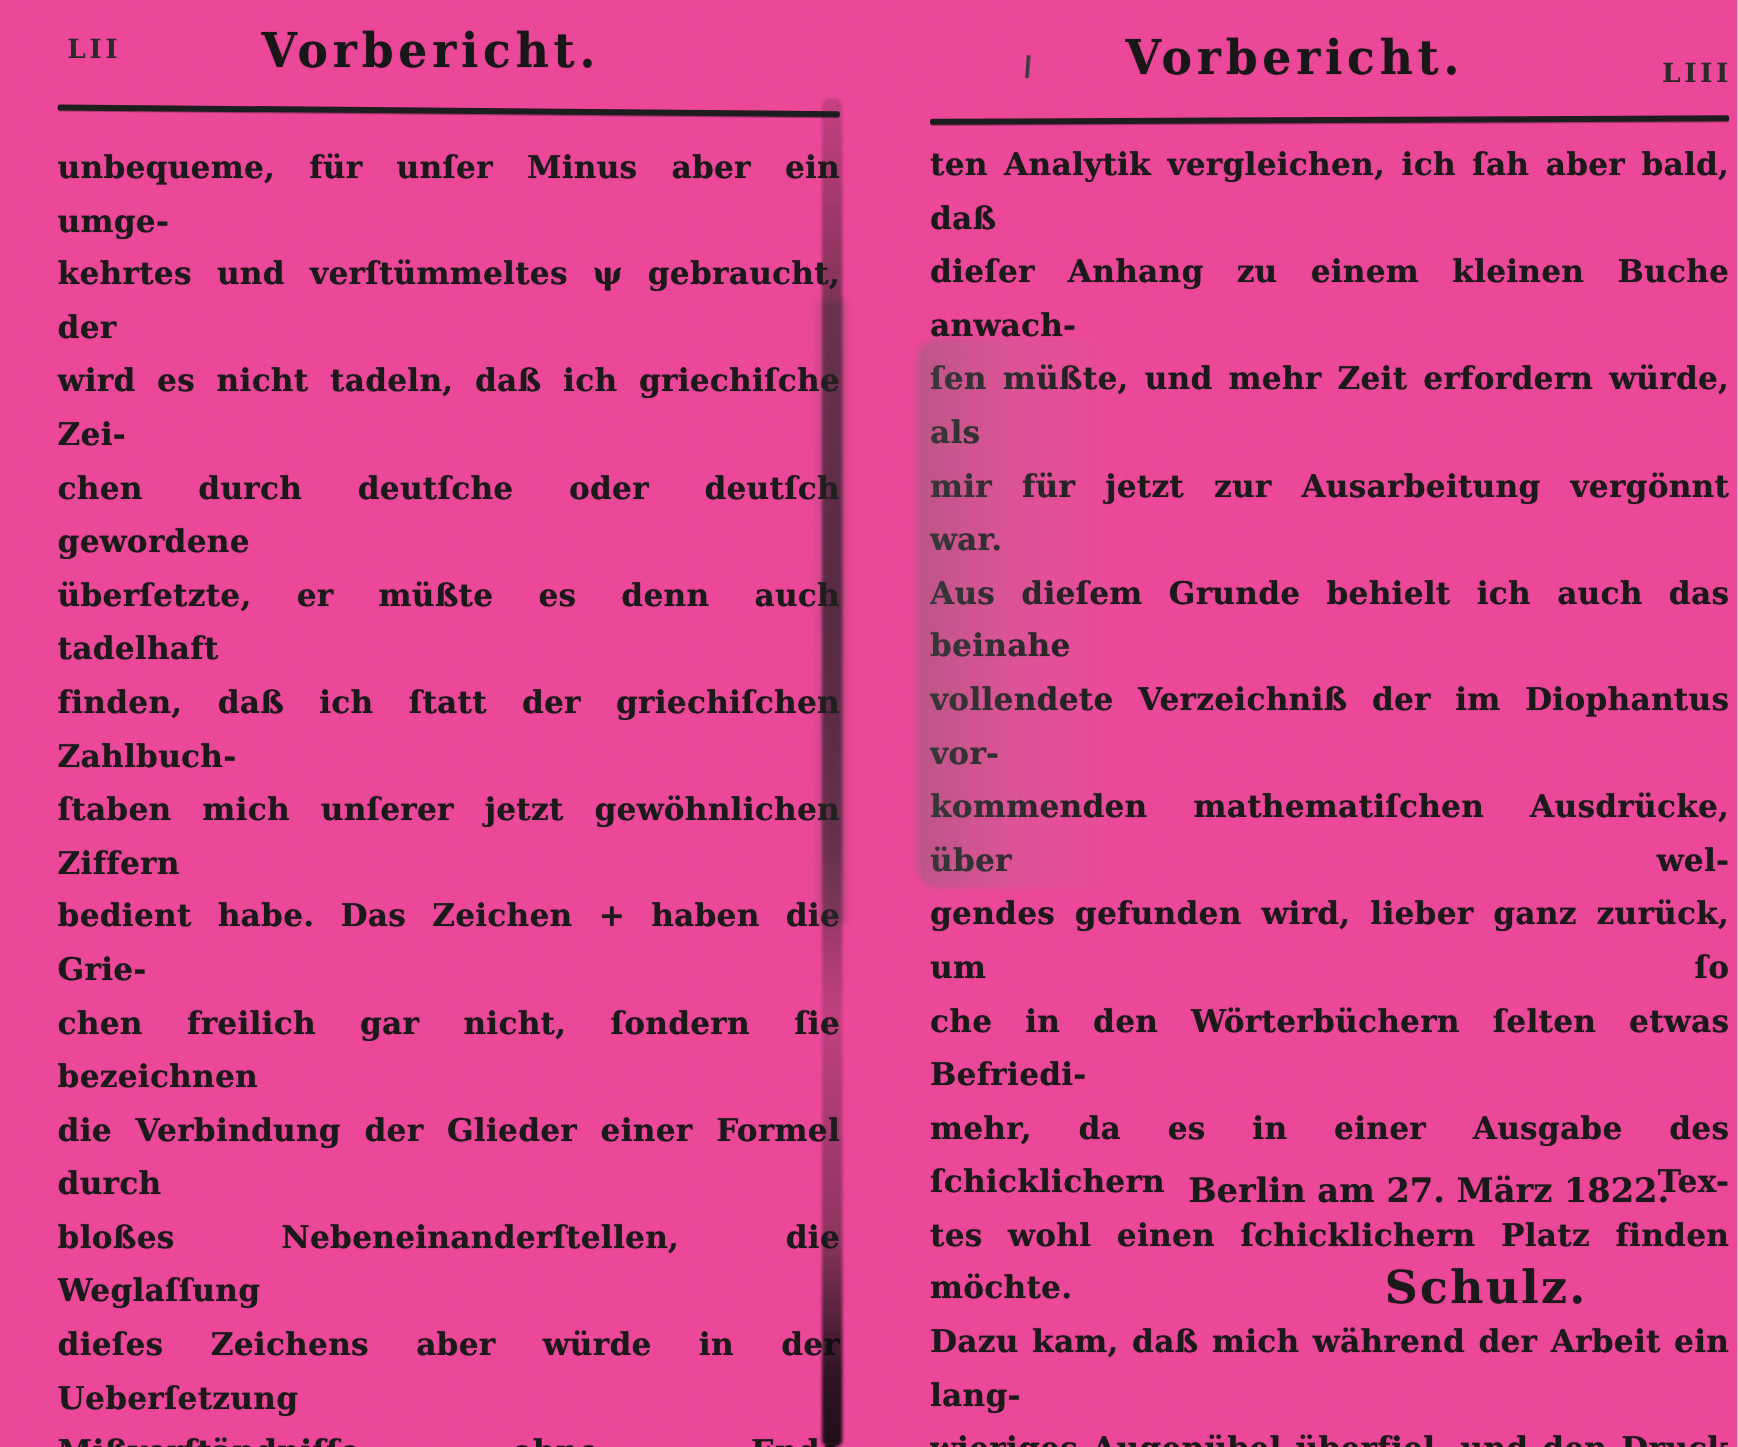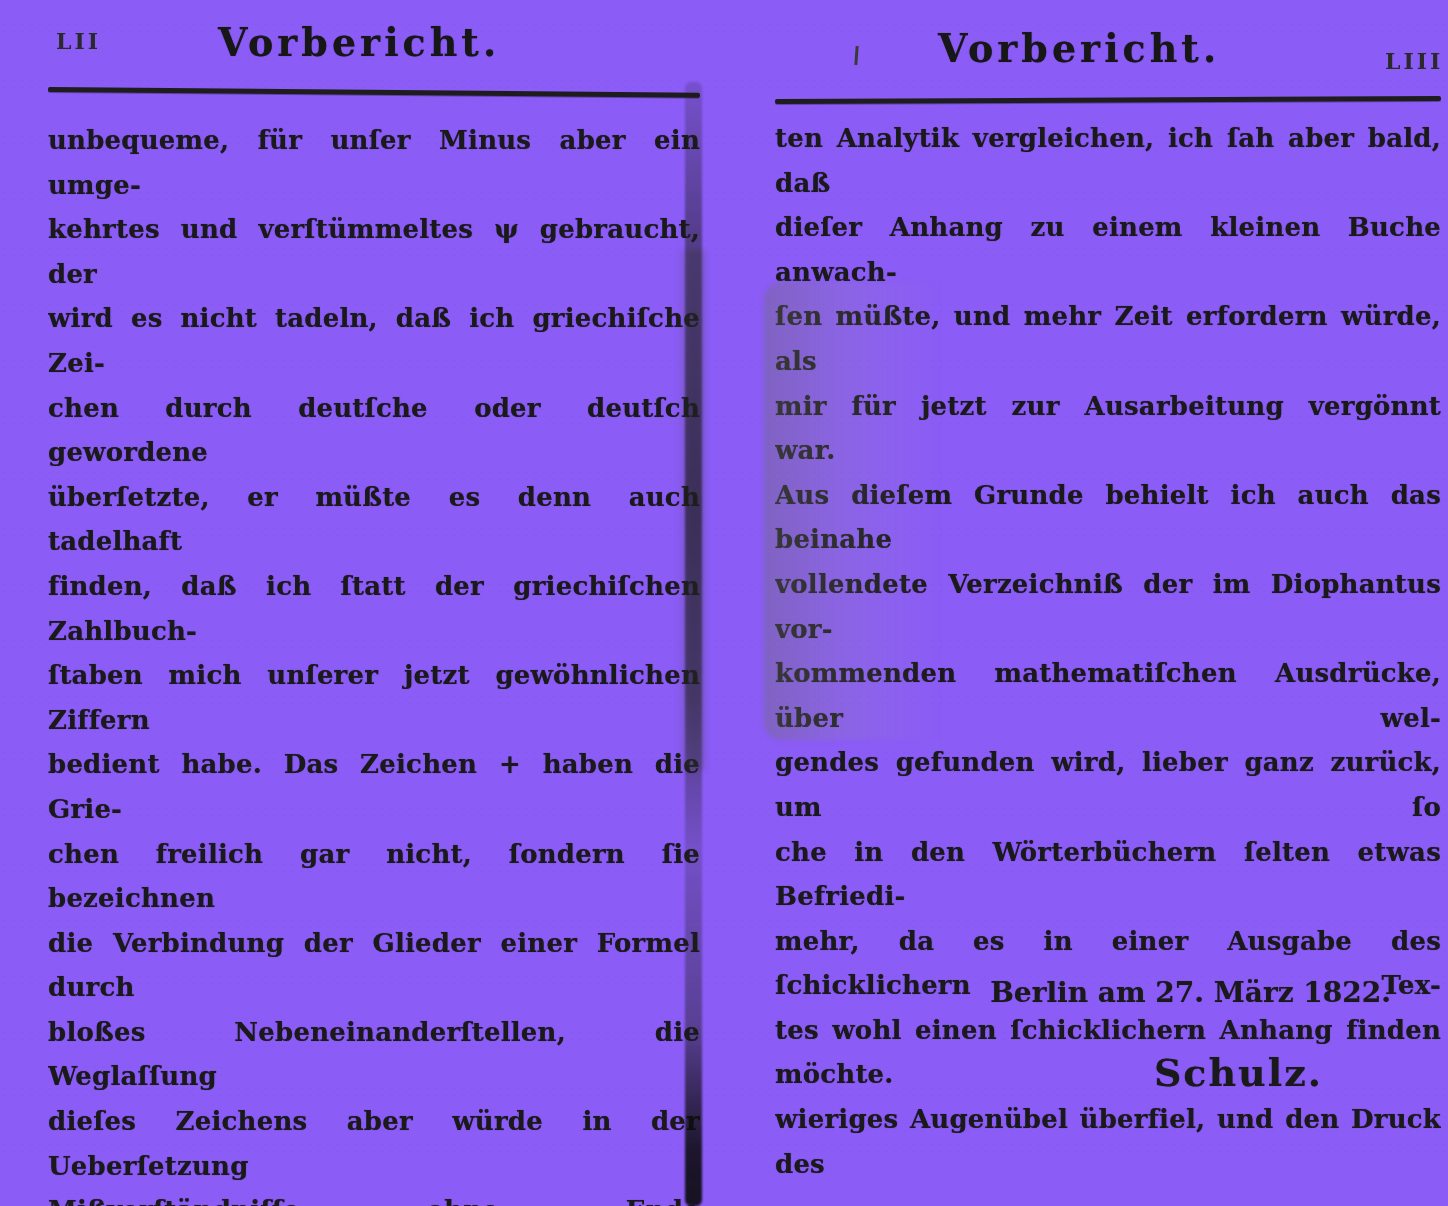--- a/index.html
+++ b/index.html
@@ -1,18 +1,18 @@
 <!DOCTYPE html>
 <html><head>
 <meta charset="utf-8">
 <style>
   html,body{margin:0;padding:0;background:#ffffff;}
   .scan{
     position:relative;width:1448px;height:1206px;overflow:hidden;
-    background:#8b5cf6;
+    background:#ec4899;
     font-family:"DejaVu Serif","Liberation Serif",serif;
     color:#1a1a1a;
   }
   .scan::after{ 
     content:"";position:absolute;inset:0;pointer-events:none;
     background-image:radial-gradient(rgba(40,40,40,0.05) 1px, transparent 1.2px);
     background-size:9px 7px;opacity:.55;
   }
   .pagenum{
     position:absolute;font-size:22px;font-weight:bold;letter-spacing:3px;
@@ -109,21 +109,22 @@
         <div class="line">ten Analytik vergleichen, ich ſah aber bald, daß</div>
         <div class="line">dieſer Anhang zu einem kleinen Buche anwach-</div>
         <div class="line">ſen müßte, und mehr Zeit erfordern würde, als</div>
         <div class="line">mir für jetzt zur Ausarbeitung vergönnt war.</div>
         <div class="line">Aus dieſem Grunde behielt ich auch das beinahe</div>
         <div class="line">vollendete Verzeichniß der im Diophantus vor-</div>
         <div class="line">kommenden mathematiſchen Ausdrücke, über wel-</div>
         <div class="line">gendes gefunden wird, lieber ganz zurück, um ſo</div>
         <div class="line">che in den Wörterbüchern ſelten etwas Befriedi-</div>
         <div class="line">mehr, da es in einer Ausgabe des ſchicklichern Tex-</div>
-        <div class="line">tes wohl einen ſchicklichern Anhang finden möchte.</div>
+        <div class="line">tes wohl einen ſchicklichern Platz finden möchte.</div>
+        <div class="line">Dazu kam, daß mich während der Arbeit ein lang-</div>
         <div class="line">wieriges Augenübel überfiel, und den Druck des</div>
       </div>
     </div>
 
   <div class="dateline">Berlin am 27. März 1822.</div>
   <div class="signature">Schulz.</div>
 
   <div class="gutter-fuzz"></div>
   <div class="gutter"></div>
   <div class="stain"></div>

